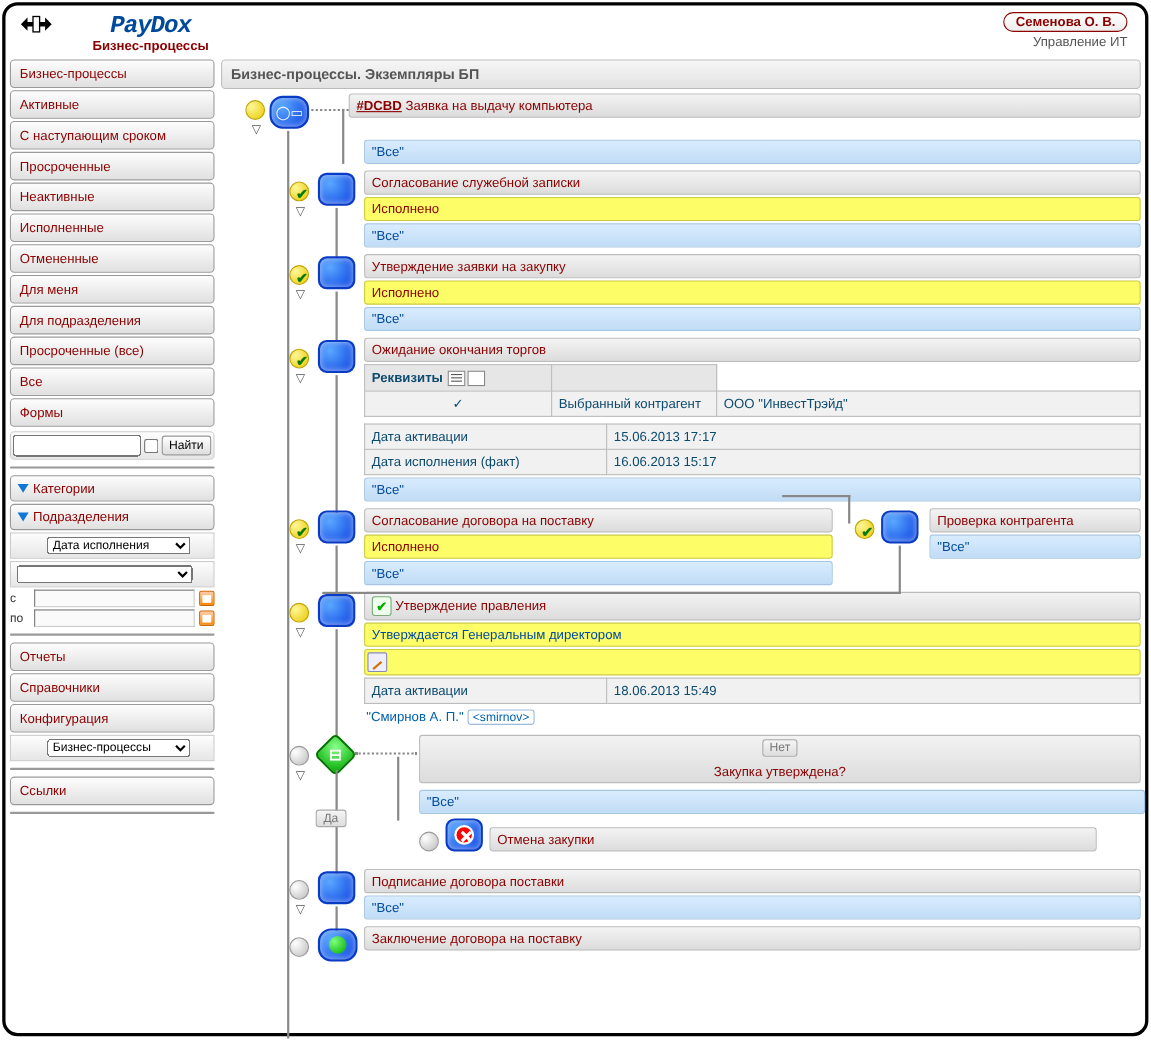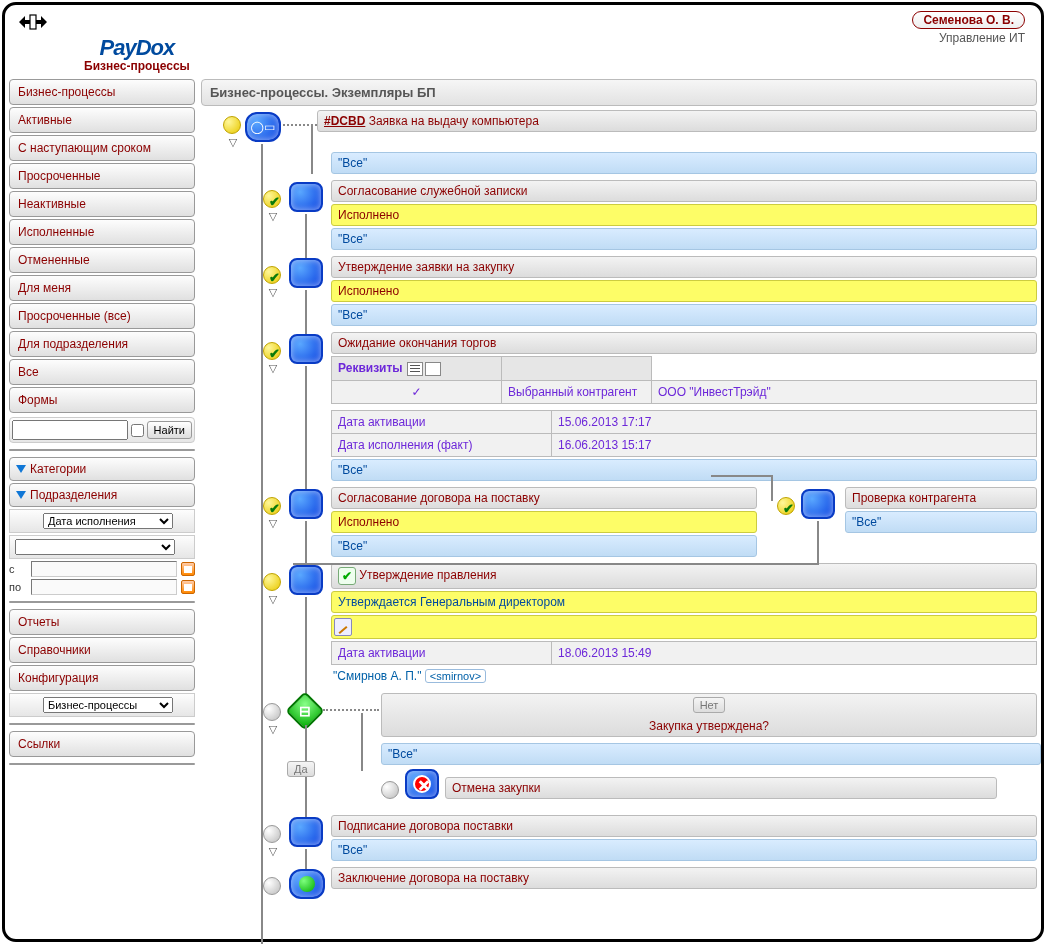--- a/index.html
+++ b/index.html
@@ -1,21 +1,21 @@
 <!DOCTYPE html>
 <html><head>
 <meta charset="utf-8">
 <style>
 * { box-sizing: border-box; margin: 0; padding: 0; }
 body { font-family: Arial, Helvetica, sans-serif; font-size: 12px; background: #fff; }
 .app-wrap { border: 3px solid #000; border-radius: 14px; margin: 2px; padding: 4px 4px 8px 4px; min-height: 940px; }
 .header { display: flex; align-items: flex-start; padding: 2px 8px; }
 .print-icon { width: 32px; height: 22px; display: flex; align-items: center; justify-content: center; }
 .logo-block { margin-left: 35px; text-align: center; }
-.logo-text { font-family: Liberation Sans, sans-serif; font-weight: 900; font-size: 22px; color: #004A9E; font-style: italic; letter-spacing: -1px; margin-top: 24px; }
+.logo-text { font-family: Liberation Mono, monospace; font-weight: 900; font-size: 22px; color: #004A9E; font-style: italic; letter-spacing: -1px; }
 .logo-sub { color: #8B0000; font-size: 12px; font-weight: bold; margin-top: -2px; }
 .header-right { margin-left: auto; text-align: right; padding-right: 4px; }
 .user-badge { border: 1px solid #8B0000; border-radius: 10px; padding: 1px 10px; color: #8B0000; font-weight: bold; display: inline-block; background: linear-gradient(#fff,#eee); }
 .user-dept { color: #555; font-size: 12px; margin-top: 2px; }
 .layout { display: flex; gap: 6px; margin-top: 4px; }
 .sidebar { width: 186px; flex-shrink: 0; }
 .nav-sep { height: 2px; background: #999; margin: 6px 0; border-radius: 1px; }
 .nav-btn { display: block; width: 100%; text-align: left; padding: 5px 8px; border: 1px solid #999; border-radius: 4px; background: linear-gradient(#fdfdfd,#e0e0e0); color: #8B0000; font-size: 12px; margin-bottom: 2px; cursor: pointer; }
 .search-row { display: flex; gap: 3px; align-items: center; margin: 4px 0; padding: 2px; border: 1px solid #ccc; border-radius: 4px; background: linear-gradient(#fdfdfd,#e6e6e6); }
 .search-row input[type=text] { flex: 1; min-width: 0; font-size: 11px; padding: 2px; }
@@ -52,21 +52,21 @@
 .diamond { width:28px; height:28px; transform: rotate(45deg); background: radial-gradient(circle at 30% 30%, #88ff88, #0a0); border:2px solid #070; border-radius:5px; display:flex; align-items:center; justify-content:center; }
 .diamond span { transform: rotate(-45deg); color:#fff; font-size:14px; font-weight:bold; }
 .bulb { width:18px; height:18px; border-radius:50%; display:inline-block; }
 .bulb.yellow { background: radial-gradient(circle at 30% 30%, #fff799, #e8c800); border:1px solid #bfa300; }
 .bulb.grey { background: radial-gradient(circle at 30% 30%, #fff, #bbb); border:1px solid #999; }
 .vline { position:absolute; width:2px; background:#888; left: var(--x); top: var(--t); height: var(--h); }
 .hline-dot { position:absolute; height:0; border-top:2px dotted #888; left:var(--l); width:var(--w); top:var(--t); }
 .check-arr { width:12px; font-size:11px; color:#555; display:flex; flex-direction:column; align-items:center; gap:0; }
 .chk-mark { color:#0a7a0a; font-size:13px; font-weight:bold; }
 .req-table { width:100%; border-collapse:collapse; margin-top:2px; }
-.req-table td { border:1px solid #bbb; padding:4px 6px; font-size:12px; color:#6d28d9; background:#f1f1f1; }
+.req-table td { border:1px solid #bbb; padding:4px 6px; font-size:12px; color:#0c4a6e; background:#f1f1f1; }
 .req-table .hdr td { background:#e6e6e6; font-weight:bold; }
 .small-icon { display:inline-block; width:16px; height:14px; border:1px solid #888; background:#fff; margin:0 1px; vertical-align:middle; position:relative; }
 .small-icon.lines::before { content:""; position:absolute; top:2px;left:2px;right:2px;height:1px;background:#555;box-shadow:0 3px 0 #555,0 6px 0 #555; }
 .yn-tag { display:inline-block; padding:1px 6px; border:1px solid #aaa; border-radius:3px; background:linear-gradient(#f5f5f5,#ddd); color:#777; font-size:11px; }
 .assignee { color:#0060a8; font-size:12px; padding:4px 2px; }
 .assignee .email { border:1px solid #9bd; border-radius:3px; padding:0 4px; color:#0060a8; font-size:11px; }
 .green-check-box { display:inline-block; width:18px; height:18px; border:1px solid #7a7; border-radius:3px; background:#efe; color:#0a0; text-align:center; line-height:16px; font-weight:bold; vertical-align:middle; }
 .edit-box { display:inline-block; width:18px; height:18px; border:1px solid #88b; border-radius:2px; background:#eef; position:relative; vertical-align:middle; }
 .edit-box::after { content:""; position:absolute; width:10px; height:2px; background:#c70; top:10px; left:3px; transform:rotate(-40deg); }
 .right-node { position:absolute; right:0; top:0; width:260px; }
@@ -97,22 +97,22 @@
   <div class="layout">
     <div class="sidebar">
       <button class="nav-btn">Бизнес-процессы</button>
       <button class="nav-btn">Активные</button>
       <button class="nav-btn">С наступающим сроком</button>
       <button class="nav-btn">Просроченные</button>
       <button class="nav-btn">Неактивные</button>
       <button class="nav-btn">Исполненные</button>
       <button class="nav-btn">Отмененные</button>
       <button class="nav-btn">Для меня</button>
+      <button class="nav-btn">Для подразделения</button>
       <button class="nav-btn">Просроченные (все)</button>
-      <button class="nav-btn">Для подразделения</button>
       <button class="nav-btn">Все</button>
       <button class="nav-btn">Формы</button>
       <div class="search-row">
         <input type="text" style="">
         <input type="checkbox" style="">
         <button class="find-btn">Найти</button>
       </div>
       <div class="nav-sep"></div>
       <div class="tree-btn">
           <span class="arrow-dn"></span>

